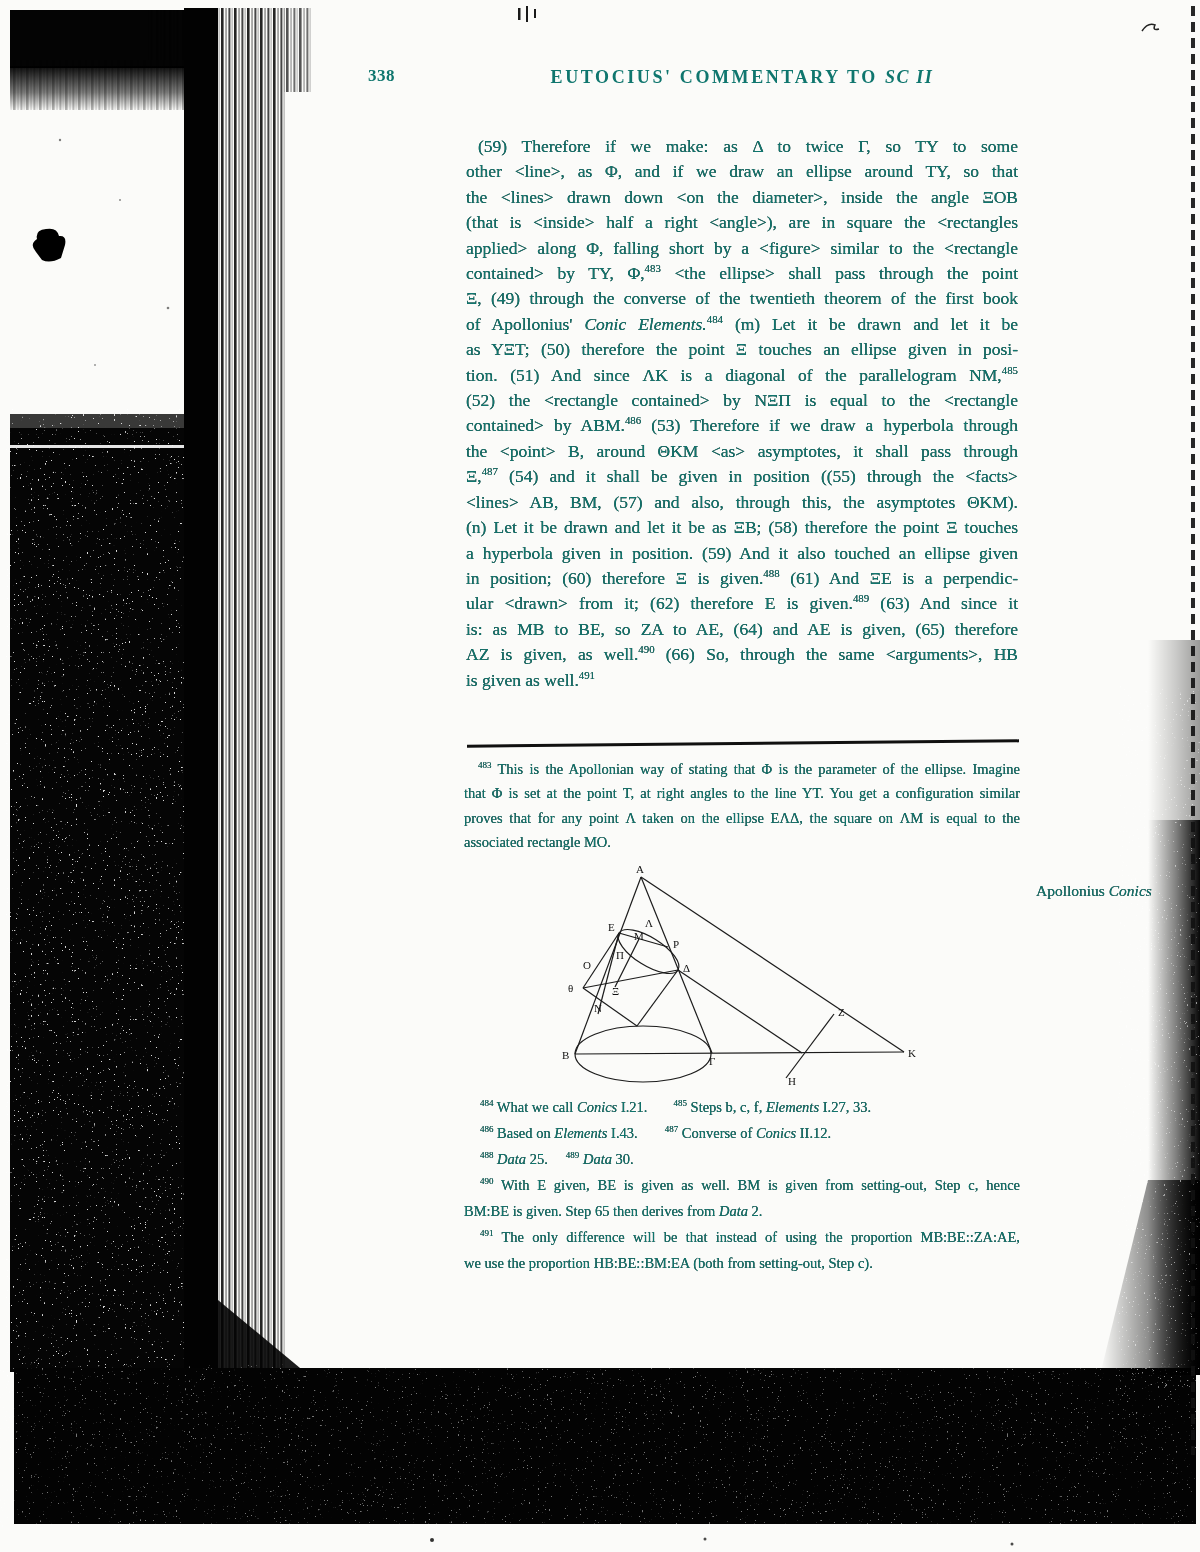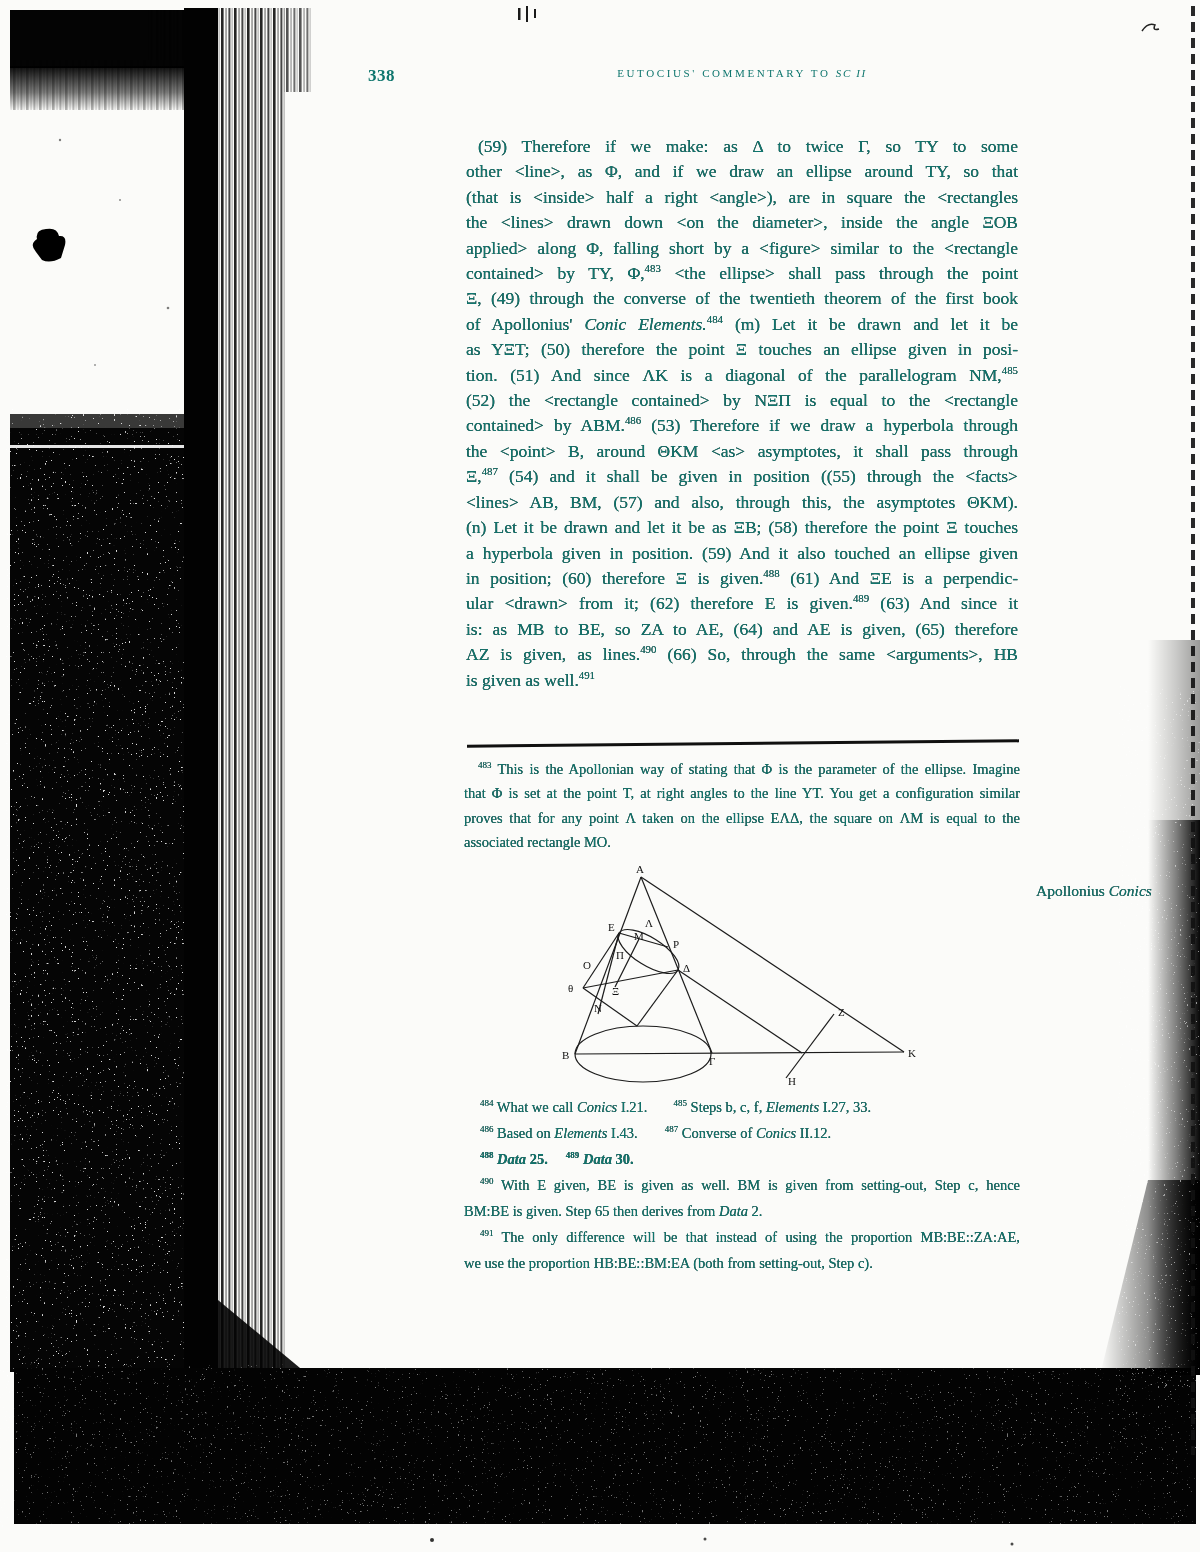--- a/index.html
+++ b/index.html
@@ -1,20 +1,20 @@
 <!DOCTYPE html>
 <html><head>
 <meta charset="utf-8">
 <style>
   html,body{margin:0;padding:0;background:#ffffff;}
   .canvas{position:relative;width:1200px;height:1552px;background:#fbfbf9;overflow:hidden;
           font-family:"Liberation Serif","DejaVu Serif",serif;color:#0f766e;}
   .pagenum{position:absolute;left:368px;top:66px;font-size:17px;font-weight:bold;letter-spacing:.5px;}
-  .header{position:absolute;left:466px;top:67px;width:552px;text-align:center;font-size:11px;
-          font-weight:normal;letter-spacing:2.6px;white-space:nowrap;}
+  .header{position:absolute;left:466px;top:67px;width:552px;text-align:center;font-size:18px;
+          font-weight:bold;letter-spacing:2.6px;white-space:nowrap;}
   .header .it{font-style:italic;letter-spacing:1.6px;}
   .main{position:absolute;left:466px;top:134px;width:552px;font-size:17.5px;line-height:25.4px;
         text-shadow:0 0 .5px #222;}
   .fn483{position:absolute;left:464px;top:757px;width:556px;font-size:14.5px;line-height:24.3px;
         text-shadow:0 0 .4px #222;}
   .fns{position:absolute;left:464px;top:1094px;width:556px;font-size:14.5px;line-height:26px;
         text-shadow:0 0 .4px #222;}
   .tl{white-space:nowrap;}
   .jl{text-align:justify;text-align-last:justify;}
   .it{font-style:italic;}
@@ -35,39 +35,39 @@
 
   <div class="pagenum">338</div>
 
   <div class="header">
     <span>EUTOCIUS' COMMENTARY TO </span><span class="it">SC II</span>
   </div>
 
   <div class="main">
       <div class="tl jl" style="padding-left: 12px;"><span>(59) Therefore if we make: as Δ to twice Γ, so TY to some</span></div>
       <div class="tl jl"><span>other &lt;line&gt;, as Φ, and if we draw an ellipse around TY, so that</span></div>
+      <div class="tl jl"><span>the &lt;lines&gt; drawn down &lt;on the diameter&gt;, inside the angle ΞOB</span></div>
       <div class="tl jl"><span>(that is &lt;inside&gt; half a right &lt;angle&gt;), are in square the &lt;rectangles</span></div>
-      <div class="tl jl"><span>the &lt;lines&gt; drawn down &lt;on the diameter&gt;, inside the angle ΞOB</span></div>
       <div class="tl jl"><span>applied&gt; along Φ, falling short by a &lt;figure&gt; similar to the &lt;rectangle</span></div>
       <div class="tl jl"><span>contained&gt; by TY, Φ,</span><sup>483</sup><span> &lt;the ellipse&gt; shall pass through the point</span></div>
       <div class="tl jl"><span>Ξ, (49) through the converse of the twentieth theorem of the first book</span></div>
       <div class="tl jl"><span>of Apollonius' </span><span class="it">Conic Elements.</span><sup>484</sup><span> (m) Let it be drawn and let it be</span></div>
       <div class="tl jl"><span>as YΞT; (50) therefore the point Ξ touches an ellipse given in posi-</span></div>
       <div class="tl jl"><span>tion. (51) And since ΛK is a diagonal of the parallelogram NM,</span><sup>485</sup></div>
       <div class="tl jl"><span>(52) the &lt;rectangle contained&gt; by NΞΠ is equal to the &lt;rectangle</span></div>
       <div class="tl jl"><span>contained&gt; by ABM.</span><sup>486</sup><span> (53) Therefore if we draw a hyperbola through</span></div>
       <div class="tl jl"><span>the &lt;point&gt; B, around ΘKM &lt;as&gt; asymptotes, it shall pass through</span></div>
       <div class="tl jl"><span>Ξ,</span><sup>487</sup><span> (54) and it shall be given in position ((55) through the &lt;facts&gt;</span></div>
       <div class="tl jl"><span>&lt;lines&gt; AB, BM, (57) and also, through this, the asymptotes ΘKM).</span></div>
       <div class="tl jl"><span>(n) Let it be drawn and let it be as ΞB; (58) therefore the point Ξ touches</span></div>
       <div class="tl jl"><span>a hyperbola given in position. (59) And it also touched an ellipse given</span></div>
       <div class="tl jl"><span>in position; (60) therefore Ξ is given.</span><sup>488</sup><span> (61) And ΞE is a perpendic-</span></div>
       <div class="tl jl"><span>ular &lt;drawn&gt; from it; (62) therefore E is given.</span><sup>489</sup><span> (63) And since it</span></div>
       <div class="tl jl"><span>is: as MB to BE, so ZA to AE, (64) and AE is given, (65) therefore</span></div>
-      <div class="tl jl"><span>AZ is given, as lines.</span><sup>490</sup><span> (66) So, through the same &lt;arguments&gt;, HB</span></div>
+      <div class="tl jl"><span>AZ is given, as well.</span><sup>490</sup><span> (66) So, through the same &lt;arguments&gt;, HB</span></div>
       <div class="tl"><span>is given as well.</span><sup>491</sup></div>
     </div>
 
   <div class="rule"></div>
 
   <div class="fn483">
       <div class="tl jl" style="padding-left: 14px;"><sup>483</sup><span> This is the Apollonian way of stating that Φ is the parameter of the ellipse. Imagine</span></div>
       <div class="tl jl"><span>that Φ is set at the point T, at right angles to the line YT. You get a configuration similar</span></div>
       <div class="tl jl"><span>proves that for any point Λ taken on the ellipse EΛΔ, the square on ΛM is equal to the</span></div>
       <div class="tl"><span>associated rectangle MO.</span></div>
@@ -113,21 +113,21 @@
       </g>
   </svg>
 
   <div class="marginnote">
       <div class="tl"><span>Apollonius </span><span class="it">Conics</span></div>
     </div>
 
   <div class="fns">
       <div class="tl" style="padding-left: 16px;"><sup>484</sup><span> What we call </span><span class="it">Conics</span><span> I.21.</span><sup style="margin-left: 26px;">485</sup><span> Steps b, c, f, </span><span class="it">Elements</span><span> I.27, 33.</span></div>
       <div class="tl" style="padding-left: 16px;"><sup>486</sup><span> Based on </span><span class="it">Elements</span><span> I.43.</span><sup style="margin-left: 27px;">487</sup><span> Converse of </span><span class="it">Conics</span><span> II.12.</span></div>
-      <div class="tl" style="padding-left: 16px; font-weight: bold;"><sup>488</sup><span> </span><span class="it">Data</span><span> 25.</span><sup style="margin-left: 18px;">489</sup><span> </span><span class="it">Data</span><span> 30.</span></div>
+      <div class="tl" style="padding-left: 16px;"><sup>488</sup><span> </span><span class="it">Data</span><span> 25.</span><sup style="margin-left: 18px;">489</sup><span> </span><span class="it">Data</span><span> 30.</span></div>
       <div class="tl jl" style="padding-left: 16px;"><sup>490</sup><span> With E given, BE is given as well. BM is given from setting-out, Step c, hence</span></div>
       <div class="tl"><span>BM:BE is given. Step 65 then derives from </span><span class="it">Data</span><span> 2.</span></div>
       <div class="tl jl" style="padding-left: 16px;"><sup>491</sup><span> The only difference will be that instead of using the proportion MB:BE::ZA:AE,</span></div>
       <div class="tl"><span>we use the proportion HB:BE::BM:EA (both from setting-out, Step c).</span></div>
     </div>
 
   <svg class="artifacts" width="1200" height="1552" viewBox="0 0 1200 1552">
     <defs>
       <filter id="salt" x="-2%" y="-2%" width="104%" height="104%">
         <feTurbulence type="fractalNoise" baseFrequency="0.55" numOctaves="2" seed="7" stitchTiles="stitch"></feTurbulence>

